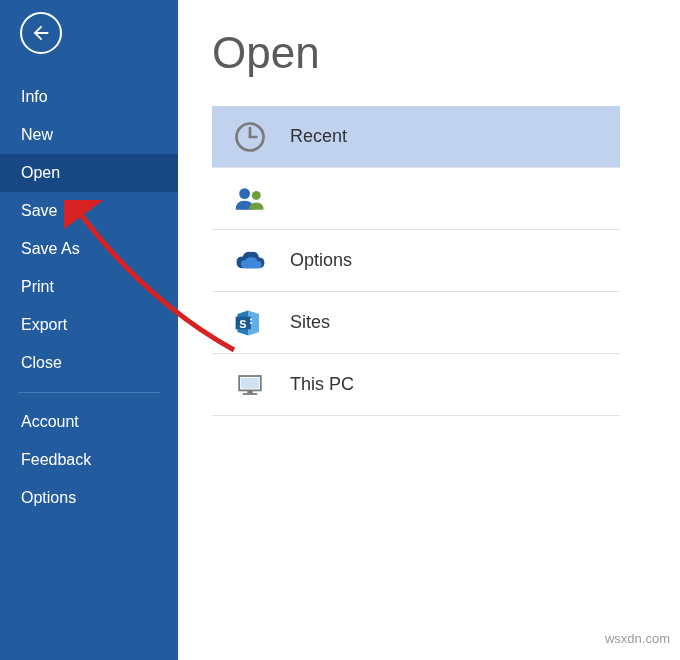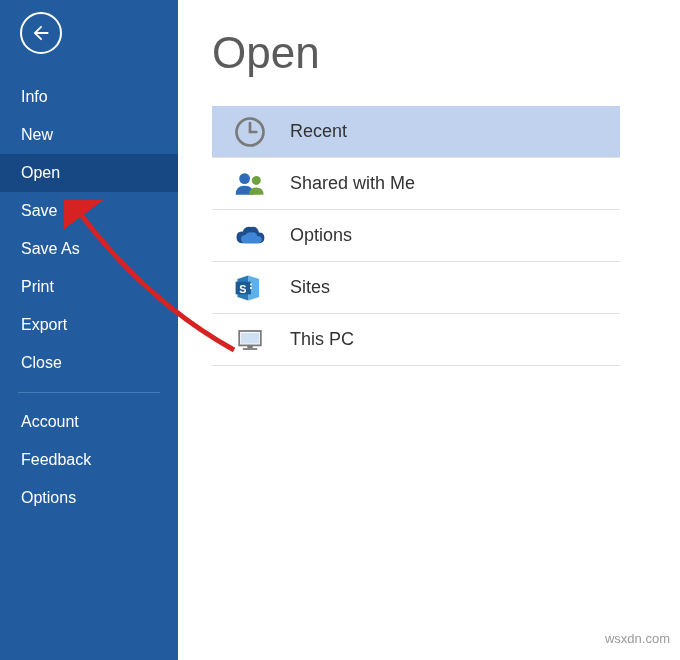--- a/index.html
+++ b/index.html
@@ -66,21 +66,21 @@
       font-weight: 300;
       color: #5b5b5b;
       margin-bottom: 28px;
     }
     .location-list {
       width: 408px;
     }
     .location-item {
       display: flex;
       align-items: center;
-      height: 52px;
+      height: 62px;
       padding-left: 18px;
       cursor: pointer;
       border-bottom: 1px solid #e2e2e2;
     }
     .location-item.selected {
       background: #c1d2ee;
     }
     .location-icon {
       width: 40px;
       height: 40px;
@@ -151,21 +151,20 @@
 
     <div class="location-item">
       <span class="location-icon">
         <svg viewBox="0 0 40 40" width="36" height="36">
             <circle cx="14" cy="14" r="6" fill="#2d6bb8"></circle>
             <path d="M4 32 Q4 22 14 22 Q24 22 24 32 Z" fill="#2d6bb8"></path>
             <circle cx="27" cy="16" r="5" fill="#6fa23f"></circle>
             <path d="M19 32 Q19 24 27 24 Q35 24 35 32 Z" fill="#6fa23f"></path>
           </svg>
       </span>
-      <span class="location-label">Shared with Me</span>
     </div>
 
     <div class="location-item">
       <span class="location-icon">
         <svg viewBox="0 0 40 40" width="36" height="36">
             <path d="M12 28 Q5 28 5 21 Q5 15 12 15 Q14 9 21 10 Q28 8 30 16 Q36 16 36 22 Q36 28 30 28 Z" fill="#1e4e8c"></path>
             <path d="M15 28 Q10 28 10 23 Q10 19 15 19 Q17 15 22 16 Q27 15 28 20 Q33 20 33 24 Q33 28 29 28 Z" fill="#3d86d8"></path>
           </svg>
       </span>
       <span class="location-label">Options</span>

